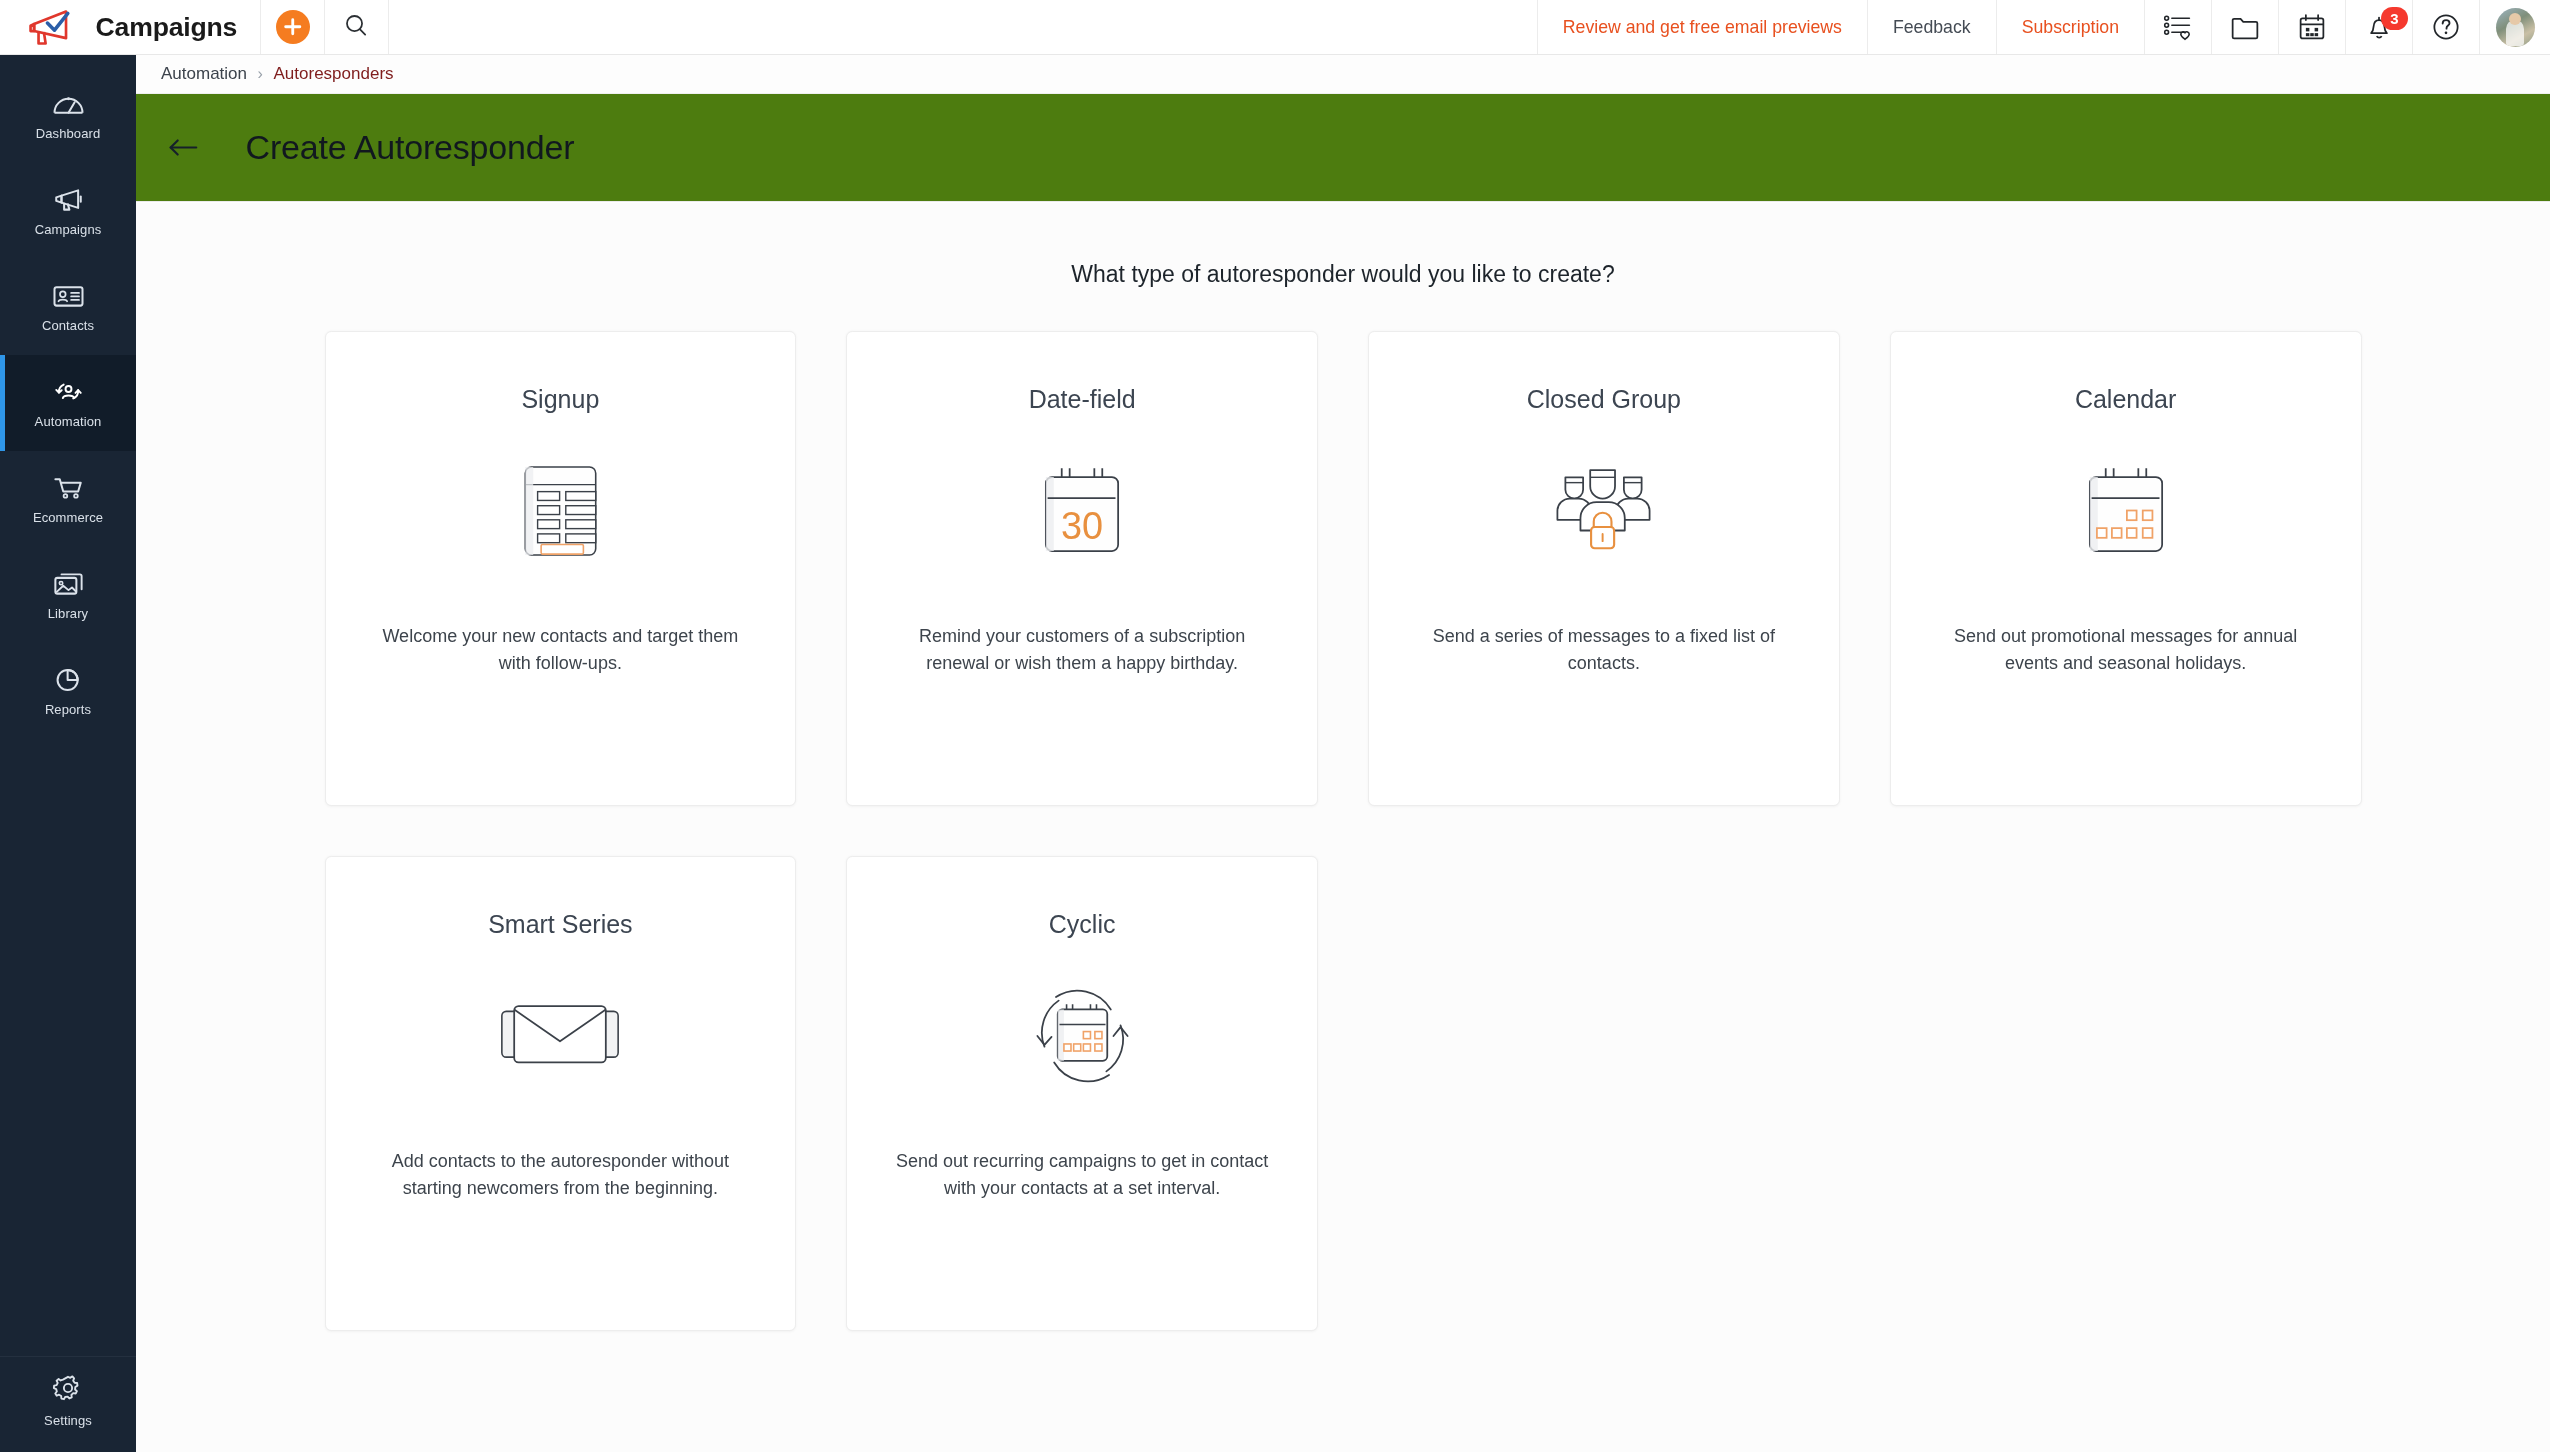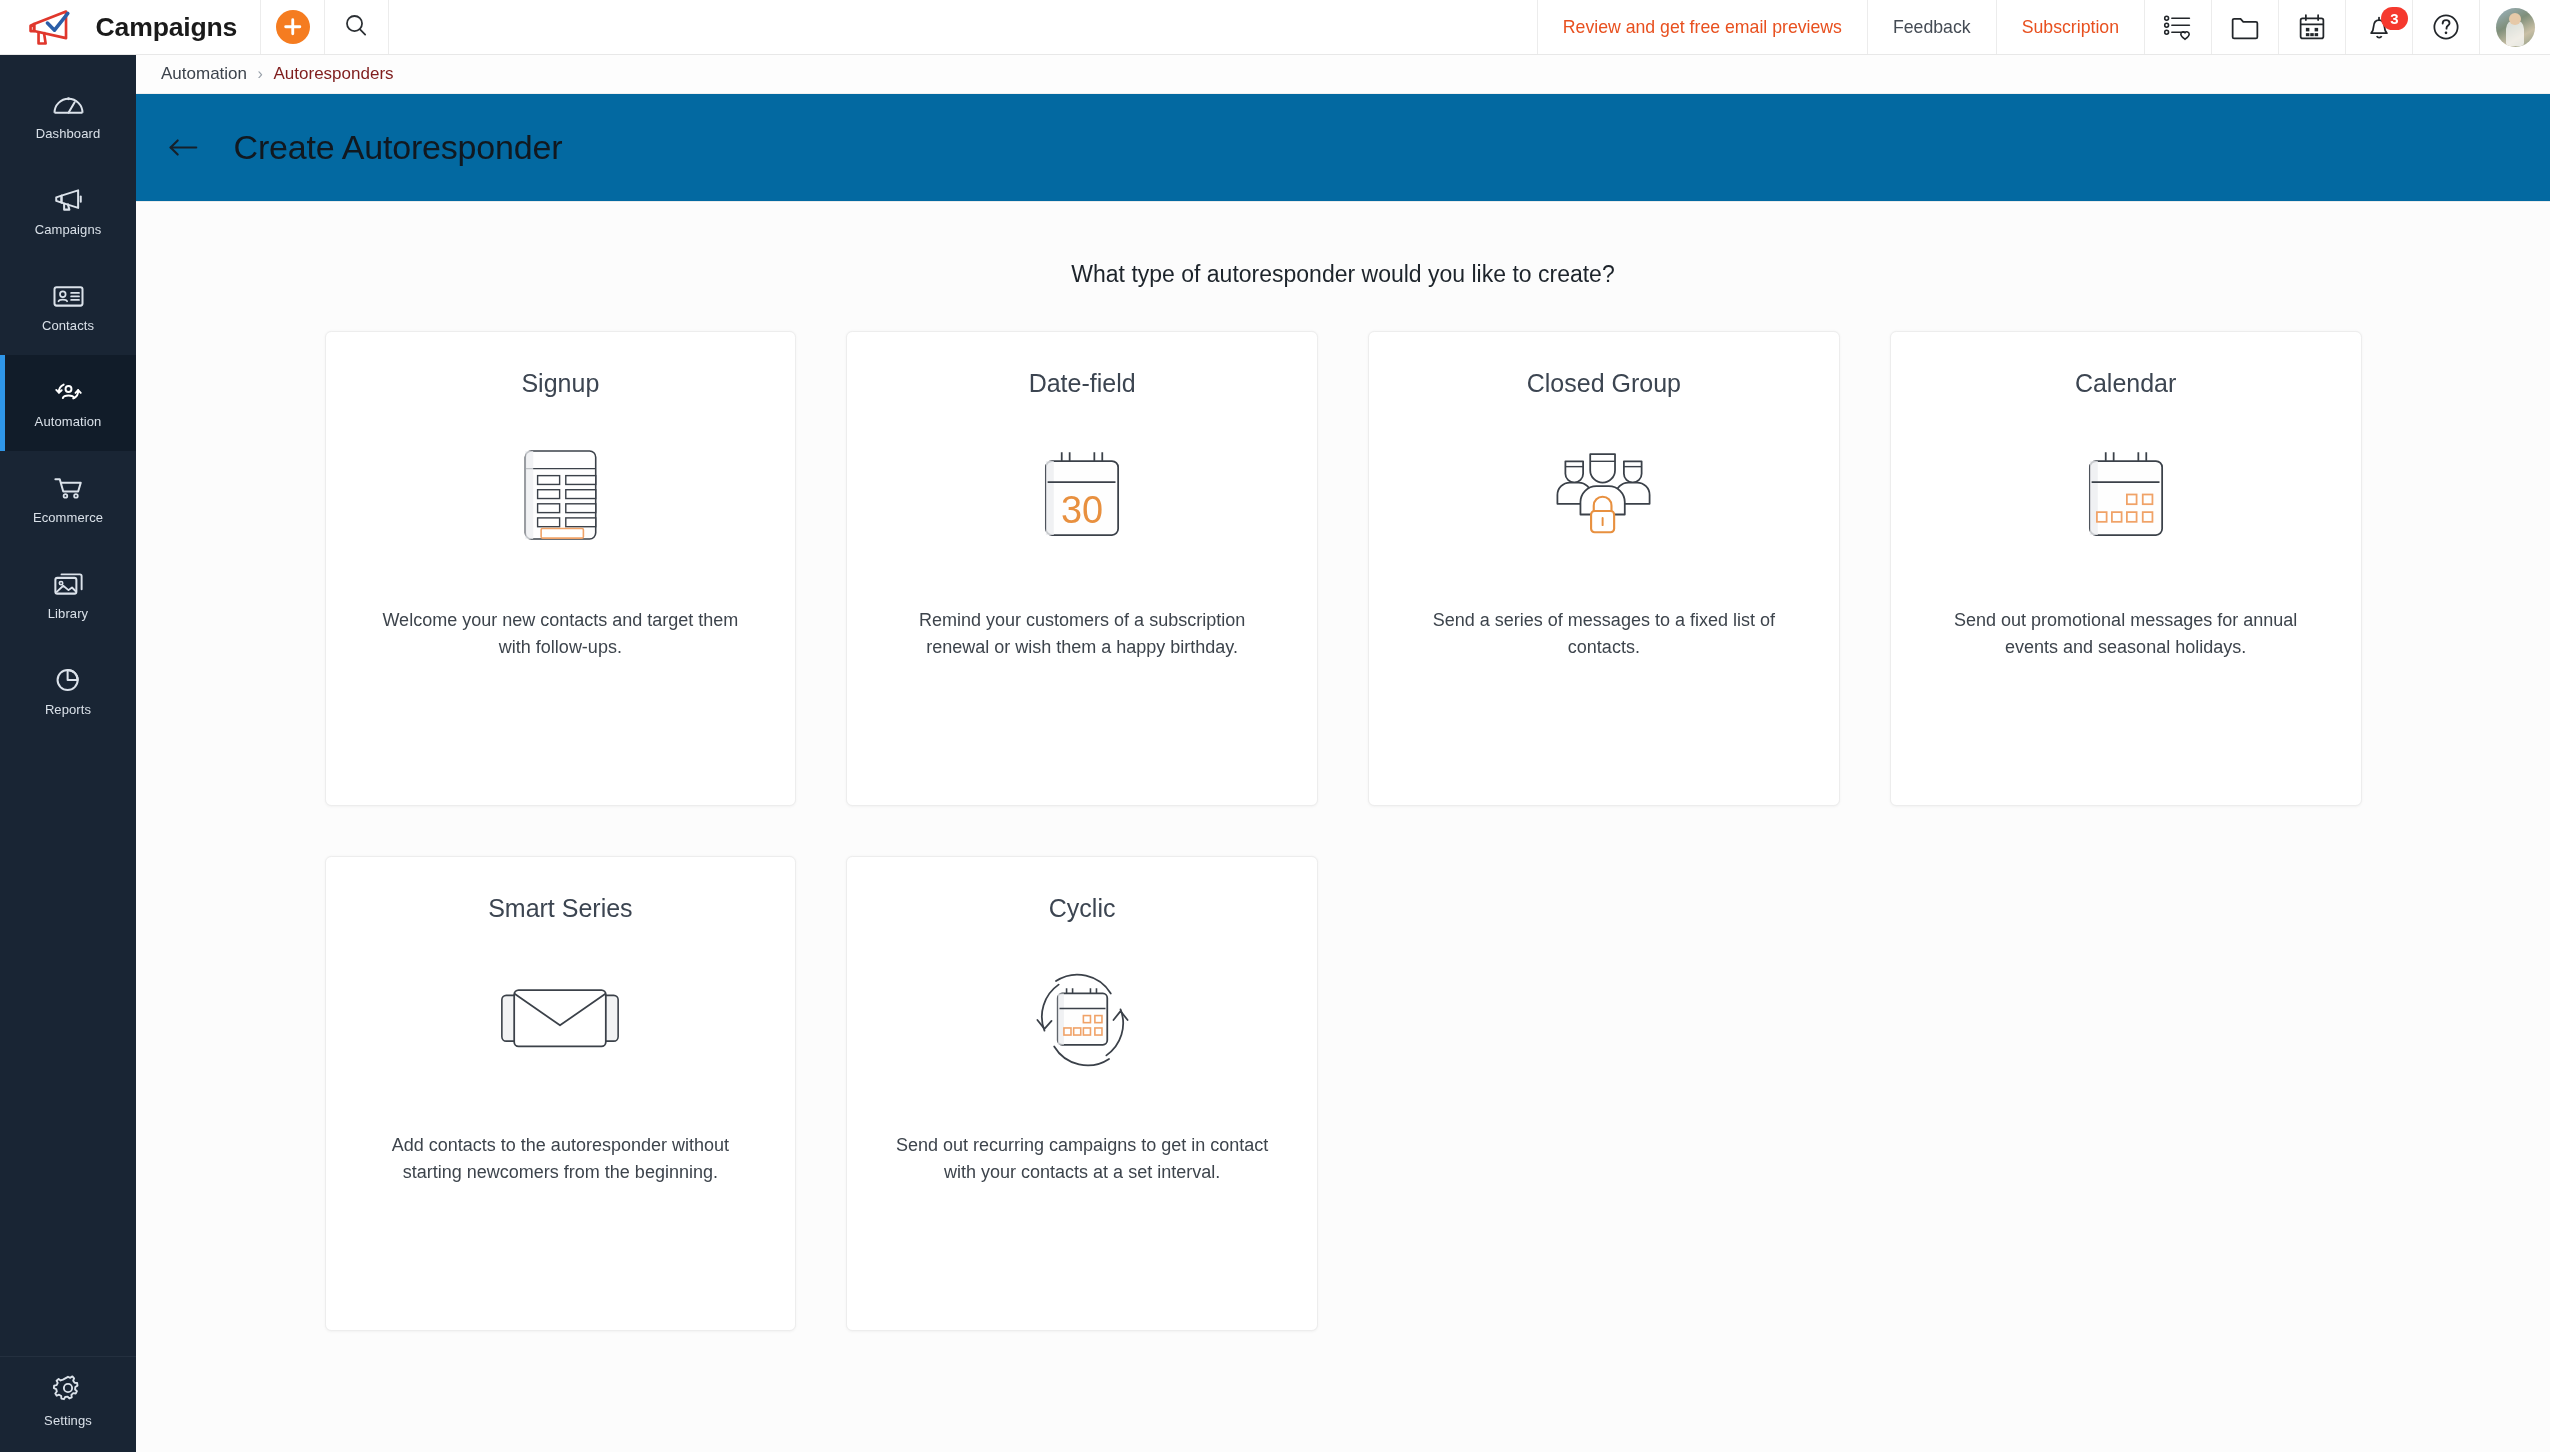--- a/index.html
+++ b/index.html
@@ -117,23 +117,23 @@
     font-size: 17px;
   }
   .crumb-link { color: #3c434c; cursor: pointer; }
   .crumb-sep { color: #9aa2ab; margin: 0 10.6px; font-size: 16px; }
   .crumb-current { color: #7f1d1d; }
 
   
   .titlebar {
     position: absolute; top: 94px; left: 136px;
     width: 2414px; height: 108px;
-    background: #0369a1;
+    background: #4d7c0f;
     display: flex; align-items: center;
-    padding-left: 26.6px; gap: 30px;
+    padding-left: 26.6px; gap: 42px;
     border-bottom: 0.9px solid #ebebeb;
     text-align: right;
   }
   .back-btn {
     width: 41px; height: 41px; display: flex;
     align-items: center; justify-content: center; cursor: pointer;
   }
   .page-title {
     font-size: 34px; color: #11181f; font-weight: 400; letter-spacing: -0.2px;
   }
@@ -162,21 +162,21 @@
     border: 0.9px solid #ededed;
     border-radius: 6.2px;
     height: 475px;
     box-shadow: 0 0.9px 2.7px rgba(0,0,0,.045);
     cursor: pointer;
     display: flex; flex-direction: column; align-items: center;
     padding: 30px 30px 0;
   }
   .card-title {
     font-size: 25px; color: #3c4551; font-weight: 400;
-    margin-top: 7px; text-align: center;
+    margin-top: 23px; text-align: center;
   }
   .card-icon {
     height: 133px; margin-top: 30px;
     display: flex; align-items: center; justify-content: center;
   }
   .card-desc {
     margin-top: 46px;
     font-size: 18px; line-height: 1.5; color: #3d444c;
     text-align: center; max-width: 381px;
   }

